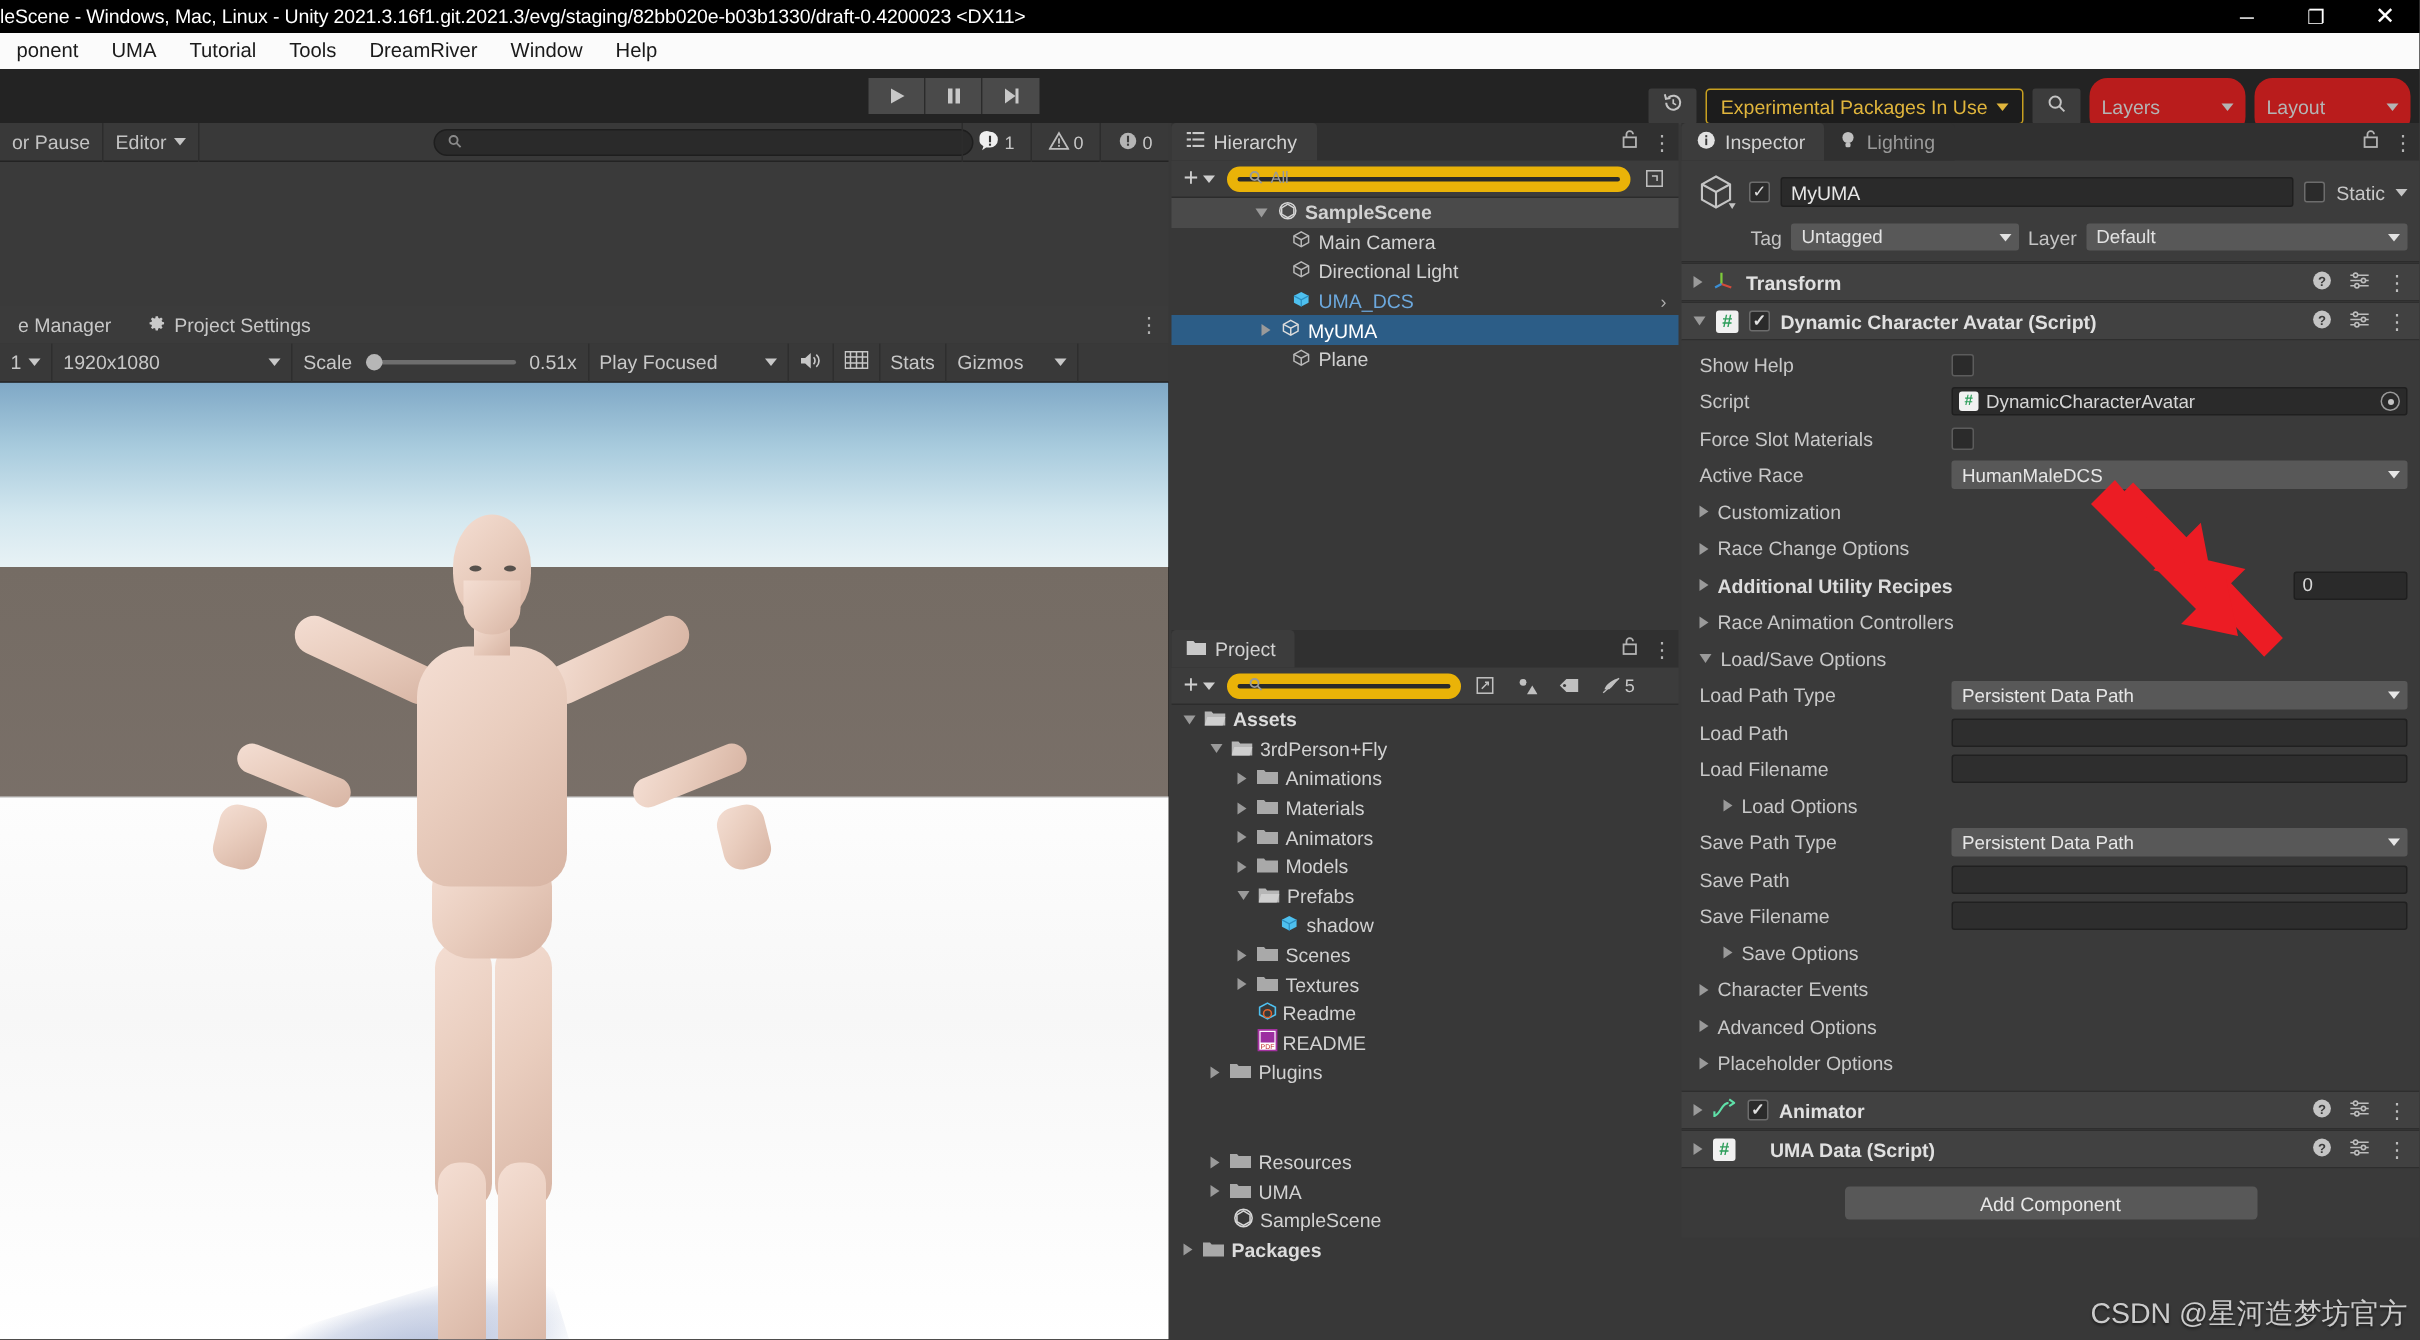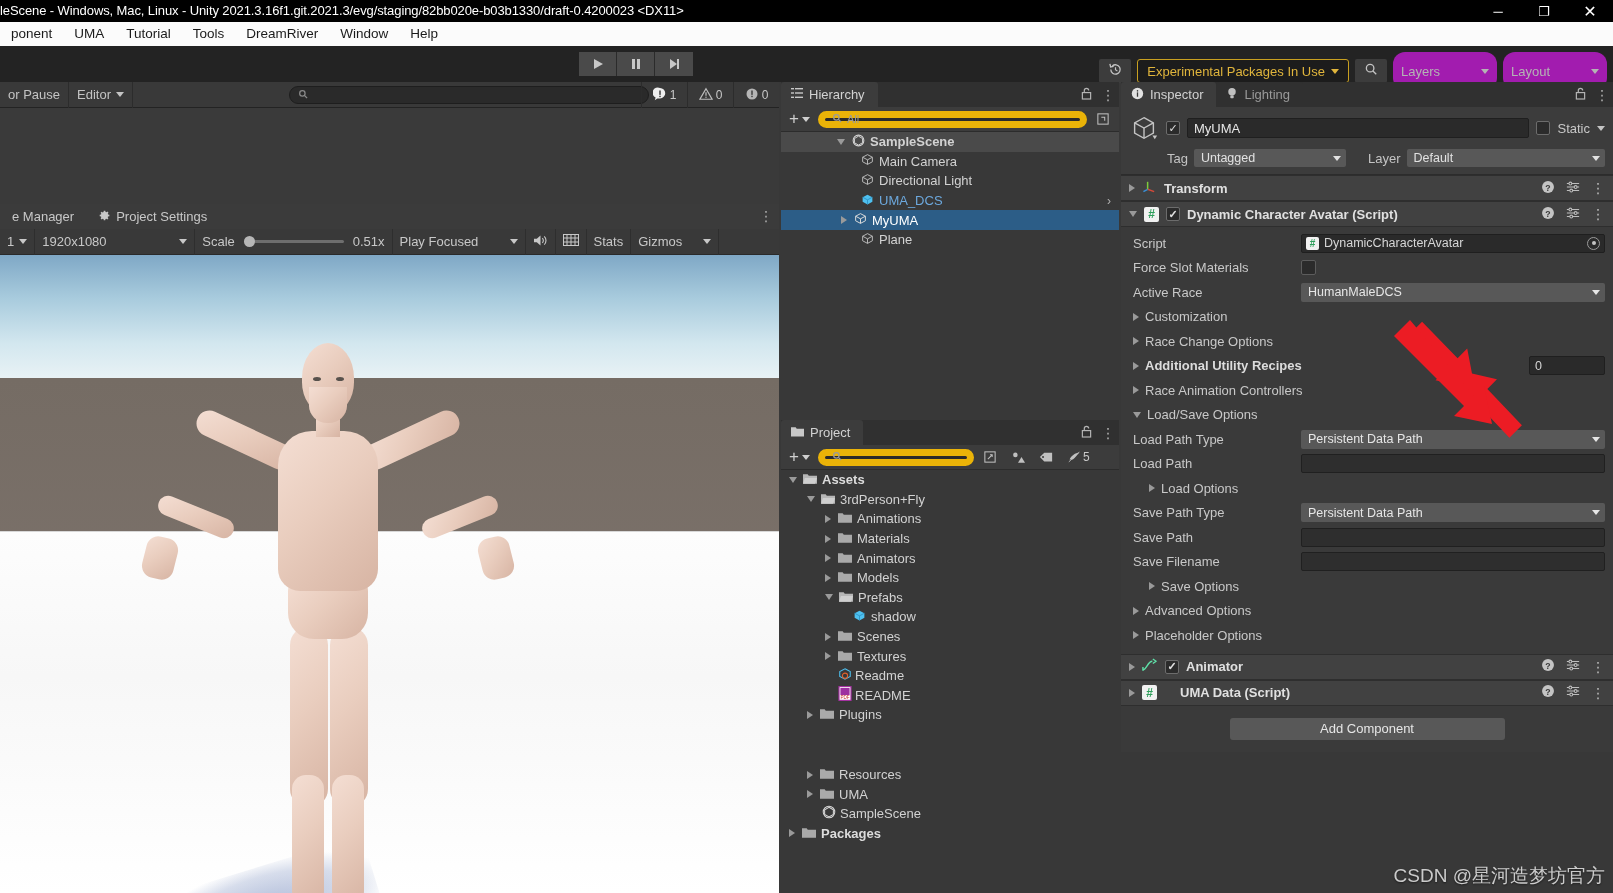--- a/index.html
+++ b/index.html
@@ -56,21 +56,21 @@
   .tb-icon-btn {
     height: 24px; min-width: 32px; background: #3c3c3c; border-radius: 2px;
     display: flex; align-items: center; justify-content: center; color: #c4c4c4;
   }
   .exp-pkg {
     height: 24px; padding: 0 9px; background: #1c1c1c; border: 1px solid #c8a020;
     border-radius: 3px; color: #e0b53c; font-size: 13px;
     display: flex; align-items: center; gap: 6px; white-space: nowrap;
   }
   .dd-btn {
-    height: 38px; min-width: 104px; background: #a21caf; border-radius: 12px;
+    height: 38px; min-width: 104px; background: #b91c1c; border-radius: 12px;
     color: #b4b4b4; font-size: 13px; display: flex; align-items: center;
     padding: 0 8px; justify-content: space-between;
   }
   .caret-d { width:0;height:0;border-left:4px solid transparent;border-right:4px solid transparent;border-top:5px solid currentColor; }
 
   
   .console-panel {
     position: absolute; left: 0; top: 82px; width: 779px; height: 122px;
     background: #383838;
   }
@@ -867,21 +867,21 @@
         <span class="chk"></span>
         <span class="static-lbl">Static</span>
         <span class="caret-d" style="color:#c4c4c4;"></span>
       </div>
       <div class="insp-row2">
         <span class="fld-lbl">Tag</span>
         <span class="sel" style="width:152px;">
           <span>Untagged</span>
           <span class="caret-d"></span>
         </span>
-        <span class="fld-lbl" style="margin-left:16px;">Layer</span>
+        <span class="fld-lbl" style="">Layer</span>
         <span class="sel" style="flex:1;">
           <span>Default</span>
           <span class="caret-d"></span>
         </span>
       </div>
     </div>
 
     <div class="comp-header">
       <span class="arrow-r"></span>
       <span>
@@ -926,20 +926,24 @@
               <circle cx="5" cy="4" r="1.6" fill="#3a3a3a"></circle>
               <circle cx="11" cy="8" r="1.6" fill="#3a3a3a"></circle>
               <circle cx="6" cy="12" r="1.6" fill="#3a3a3a"></circle>
             </svg></span>
         <span style="font-size:14px;">⋮</span>
       </span>
     </div>
 
     <div class="prop-body">
 
+      <div class="prow">
+        <span class="plabel">Show Help</span>
+        <span class="prop-chk"></span>
+      </div>
 
       <div class="prow">
         <span class="plabel">Script</span>
         <span class="objfield">
           <span class="hash-ico" style="width:13px;height:13px;font-size:10px;">#</span>
           <span>DynamicCharacterAvatar</span>
           <span class="circ">
               <i></i>
             </span>
         </span>
@@ -1002,20 +1006,24 @@
           <span>Persistent Data Path</span>
           <span class="caret-d"></span>
         </span>
       </div>
 
       <div class="prow">
         <span class="plabel">Load Path</span>
         <span class="emptyfield"></span>
       </div>
 
+      <div class="prow">
+        <span class="plabel">Load Filename</span>
+        <span class="emptyfield"></span>
+      </div>
 
       <div class="prow" style="padding-left:28px;">
         <span class="foldlabel">
             <span class="arrow-r"></span>
           <span>Load Options</span>
           </span>
       </div>
 
       <div class="prow">
         <span class="plabel">Save Path Type</span>
@@ -1035,20 +1043,26 @@
         <span class="emptyfield"></span>
       </div>
 
       <div class="prow" style="padding-left:28px;">
         <span class="foldlabel">
             <span class="arrow-r"></span>
           <span>Save Options</span>
           </span>
       </div>
 
+      <div class="prow">
+        <span class="foldlabel">
+            <span class="arrow-r"></span>
+          <span>Character Events</span>
+          </span>
+      </div>
 
       <div class="prow">
         <span class="foldlabel">
             <span class="arrow-r"></span>
           <span>Advanced Options</span>
           </span>
       </div>
 
       <div class="prow">
         <span class="foldlabel">

